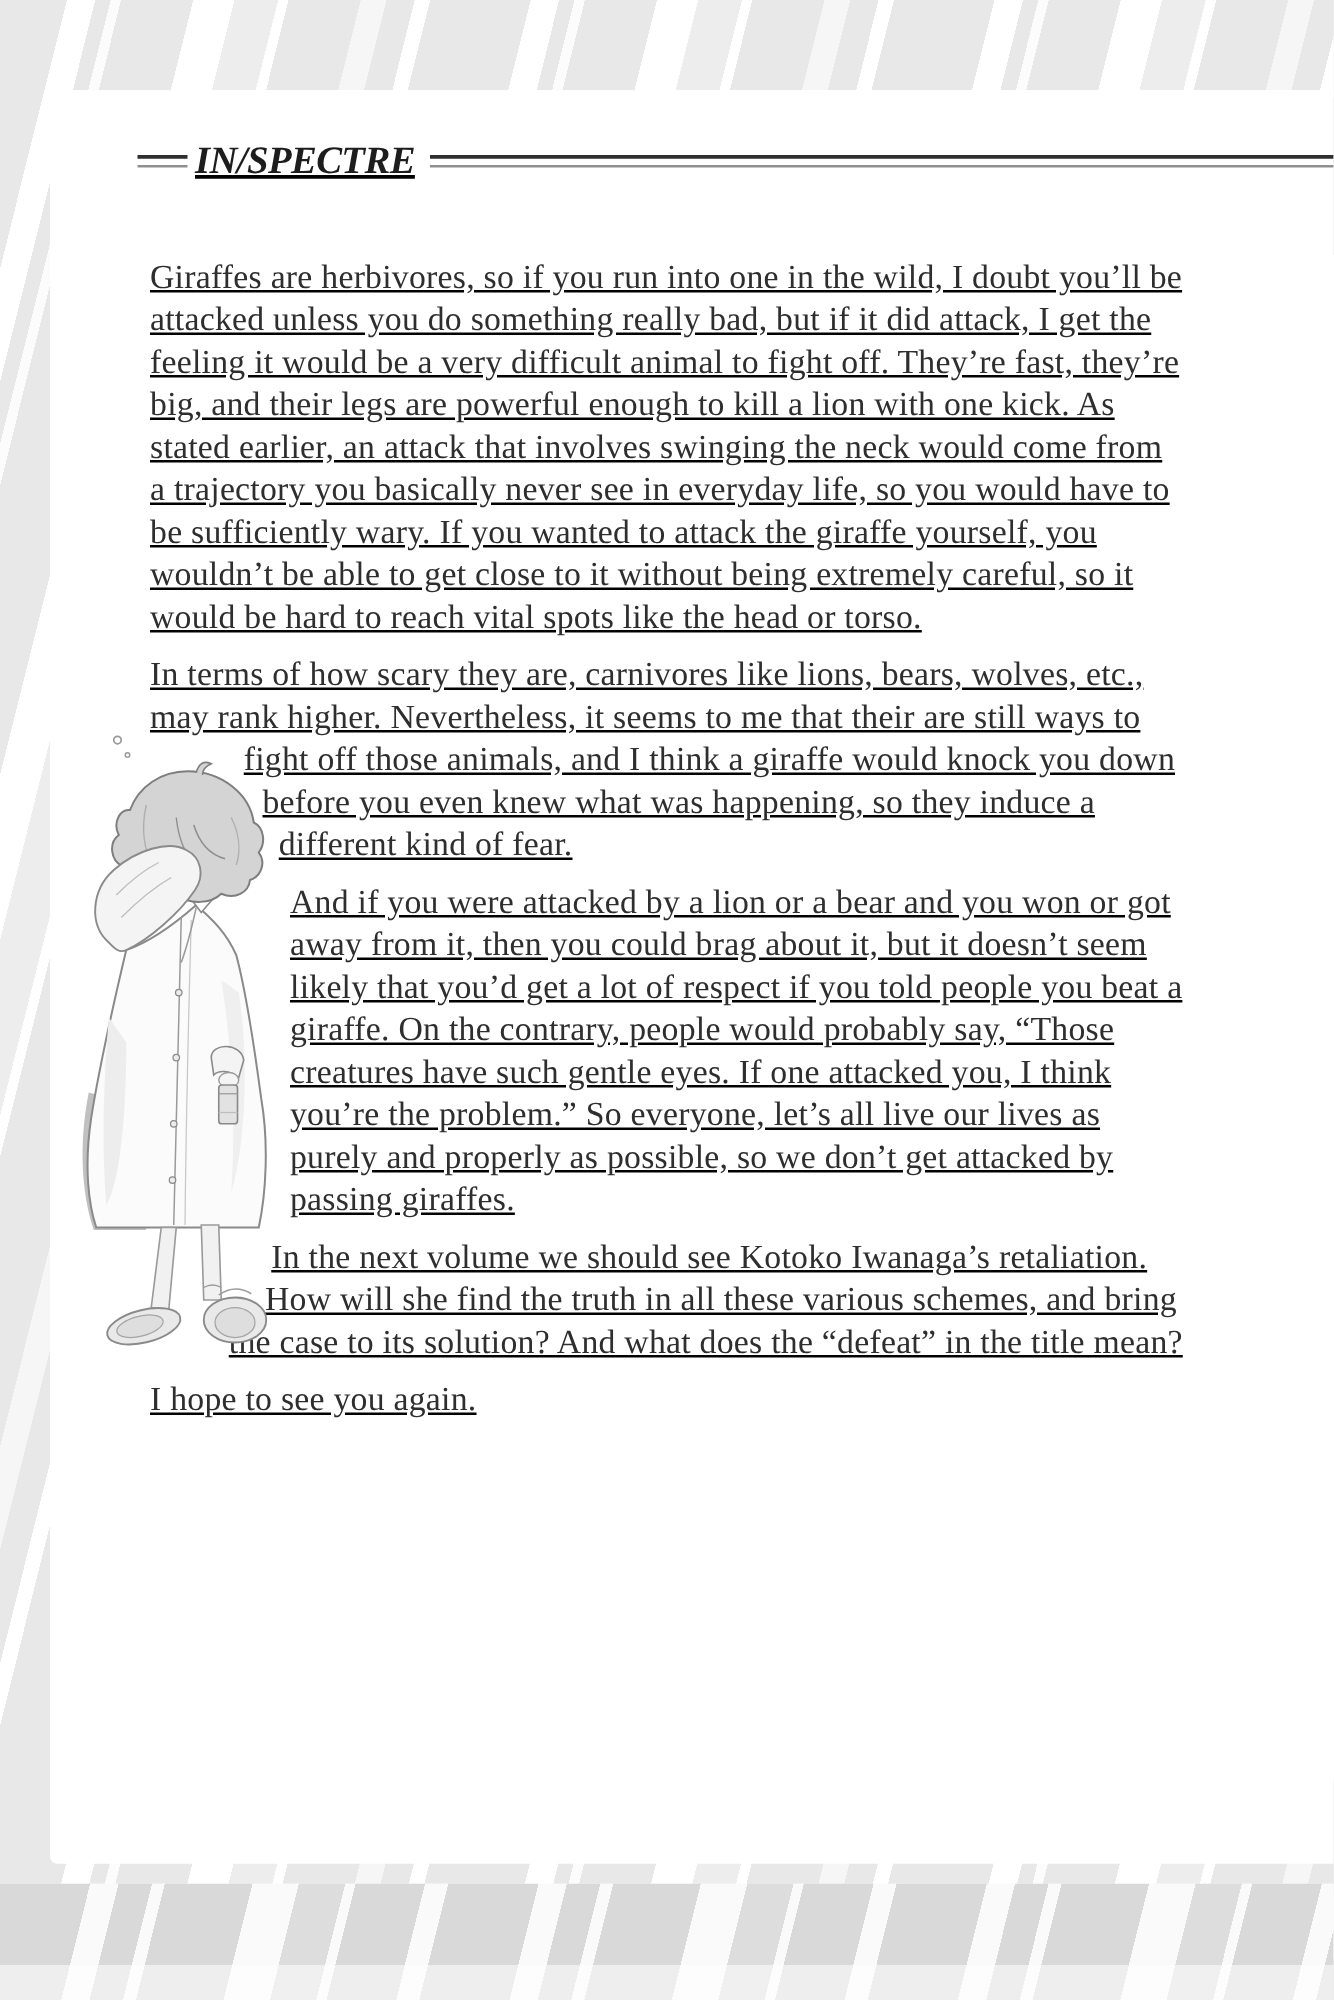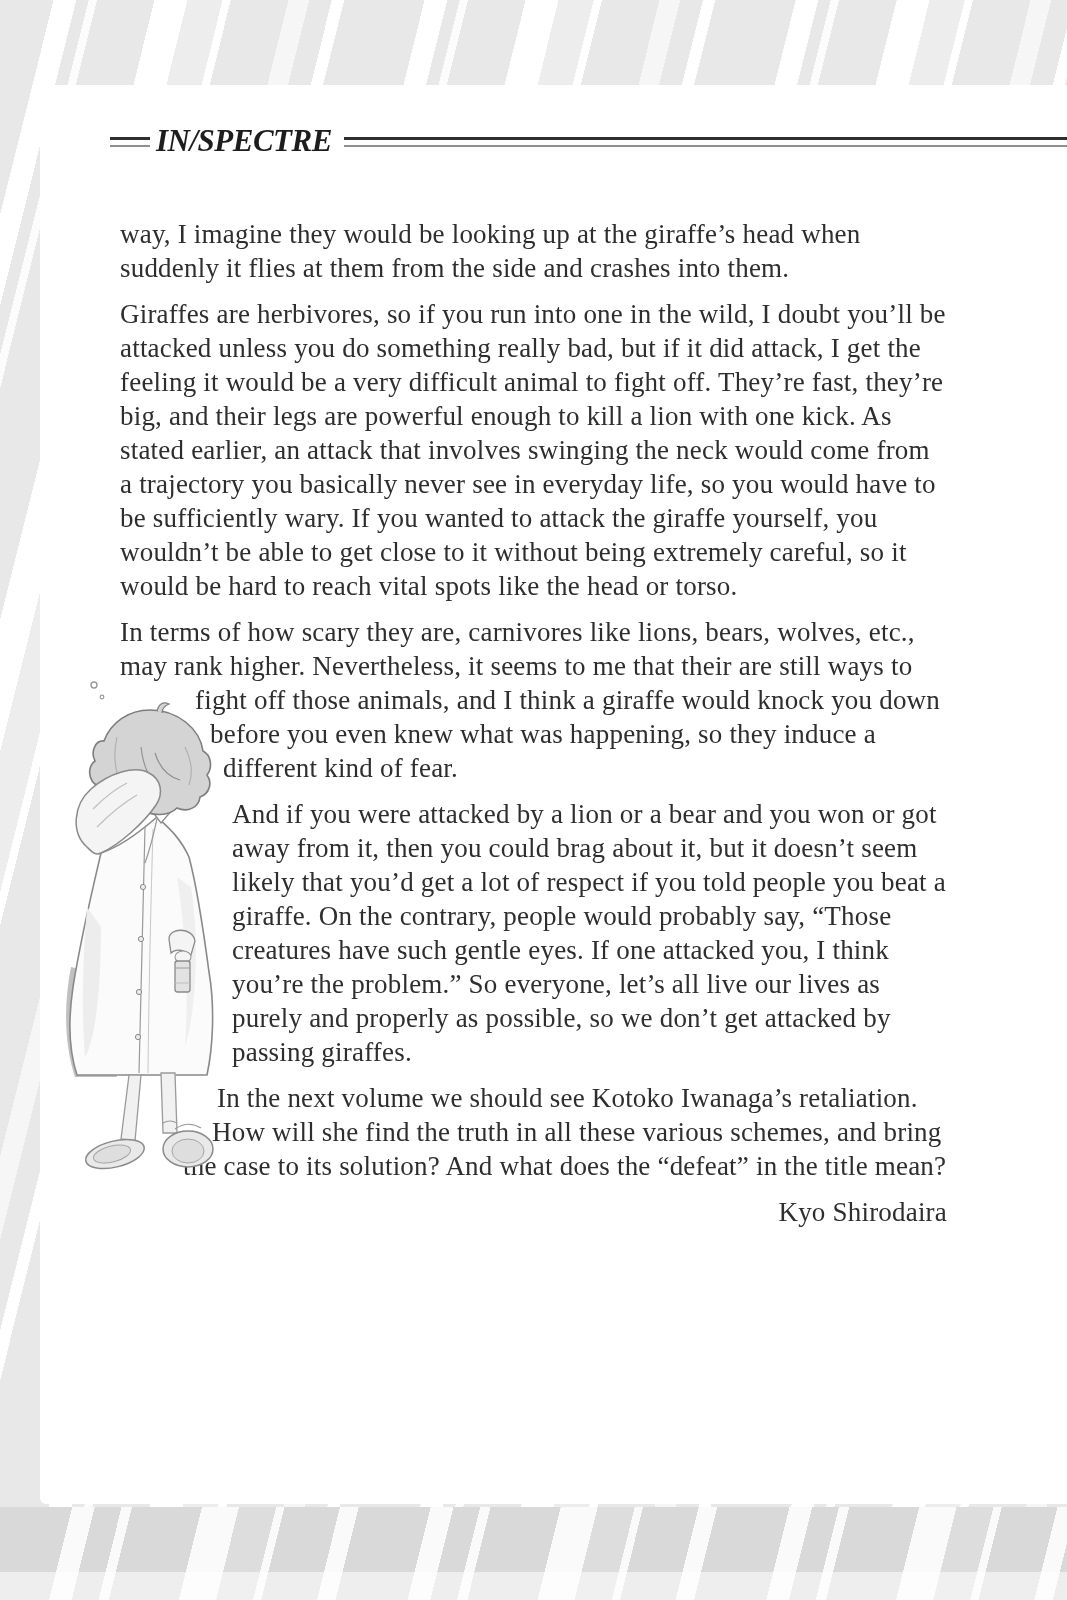--- a/index.html
+++ b/index.html
@@ -35,22 +35,22 @@
         #d9d9d9 92px, #d9d9d9 118px,
         #fafafa 118px, #fafafa 128px,
         #d9d9d9 128px, #d9d9d9 196px,
         #fafafa 196px, #fafafa 232px,
         #dddddd 232px, #dddddd 268px,
         #fafafa 268px, #fafafa 276px,
         #d9d9d9 276px, #d9d9d9 330px,
         #fafafa 330px, #fafafa 348px);
   }
   .panel{
-    position:absolute;left:40px;top:85px;width:1027px;height:1419px;
-    background:#ffffff;border-radius:6px 0 0 6px;
+    position:absolute;left:40px;top:72px;width:1027px;height:1419px;
+    background:#ffffff;border-radius:6px 0 0 6px;text-decoration:underline;
   }
   .title-row{
     display:flex;align-items:center;
     margin:40px 0 0 70px;
   }
   .dline{
     height:5px;
     border-top:3px solid #2f2f2f;
     border-bottom:2.5px solid #8f8f8f;
   }
@@ -101,21 +101,20 @@
   <div class="panel">
 
     <div class="title-row">
       <div class="dline left"></div>
       <div class="series-title">IN/SPECTRE</div>
       <div class="dline right"></div>
     </div>
 
     <div class="body">
 
-      <p><span>way, I imagine they would be looking up at the giraffe’s head when suddenly it flies at them from the side and crashes into them.</span></p>
 
       <p><span>Giraffes are herbivores, so if you run into one in the wild, I doubt you’ll be attacked unless you do something really bad, but if it did attack, I get the feeling it would be a very difficult animal to fight off. They’re fast, they’re big, and their legs are powerful enough to kill a lion with one kick. As stated earlier, an attack that involves swinging the neck would come from a trajectory you basically never see in everyday life, so you would have to be sufficiently wary. If you wanted to attack the giraffe yourself, you wouldn’t be able to get close to it without being extremely careful, so it would be hard to reach vital spots like the head or torso.</span></p>
 
       <p><span class="illus-anchor">
             <svg class="illus" viewBox="0 0 186 500" xmlns="http://www.w3.org/2000/svg">
 
         <circle cx="37" cy="8" r="3" fill="none" stroke="#9a9a9a" stroke-width="1.4"></circle>
         <circle cx="45" cy="20" r="1.8" fill="none" stroke="#9a9a9a" stroke-width="1.2"></circle>
 
         <path d="M14,290 C6,330 8,370 18,400 L60,400 C50,365 48,330 52,300 Z" fill="#c0c0c0"></path>
@@ -164,18 +163,18 @@
         <ellipse cx="131" cy="472" rx="25" ry="18" fill="#e9e9e9" stroke="#8a8a8a" stroke-width="1.5"></ellipse>
         <ellipse cx="131" cy="474" rx="16" ry="12" fill="#dedede" stroke="#a5a5a5" stroke-width="1"></ellipse>
         <path d="M118,452 q13,-9 26,-1" fill="none" stroke="#9a9a9a" stroke-width="1.2"></path>
       </svg>
           </span><span>In terms of how scary they are, carnivores like lions, bears, wolves, etc., may rank higher. Nevertheless, it seems to me that their are still ways to fight off those animals, and I think a giraffe would knock you down before you even knew what was happening, so they induce a different kind of fear.</span></p>
 
       <p><span>And if you were attacked by a lion or a bear and you won or got away from it, then you could brag about it, but it doesn’t seem likely that you’d get a lot of respect if you told people you beat a giraffe. On the contrary, people would probably say, “Those creatures have such gentle eyes. If one attacked you, I think you’re the problem.” So everyone, let’s all live our lives as purely and properly as possible, so we don’t get attacked by passing giraffes.</span></p>
 
       <p><span>In the next volume we should see Kotoko Iwanaga’s retaliation. How will she find the truth in all these various schemes, and bring the case to its solution? And what does the “defeat” in the title mean?</span></p>
 
+      <p class="closing">I hope to see you again.</p>
 
-      <p class="signature">Kyo Shirodaira</p>
 
     </div>
   </div>
 </div>
 
 </body></html>

